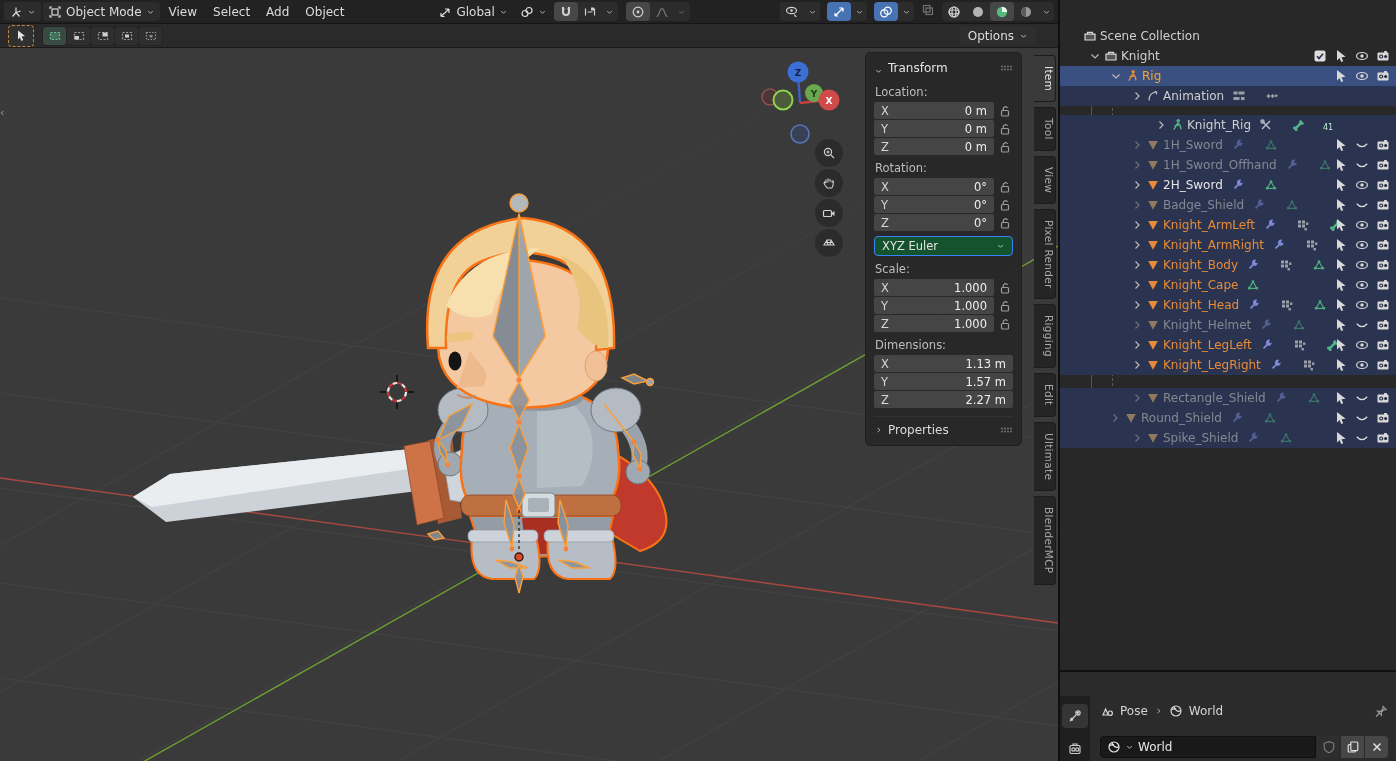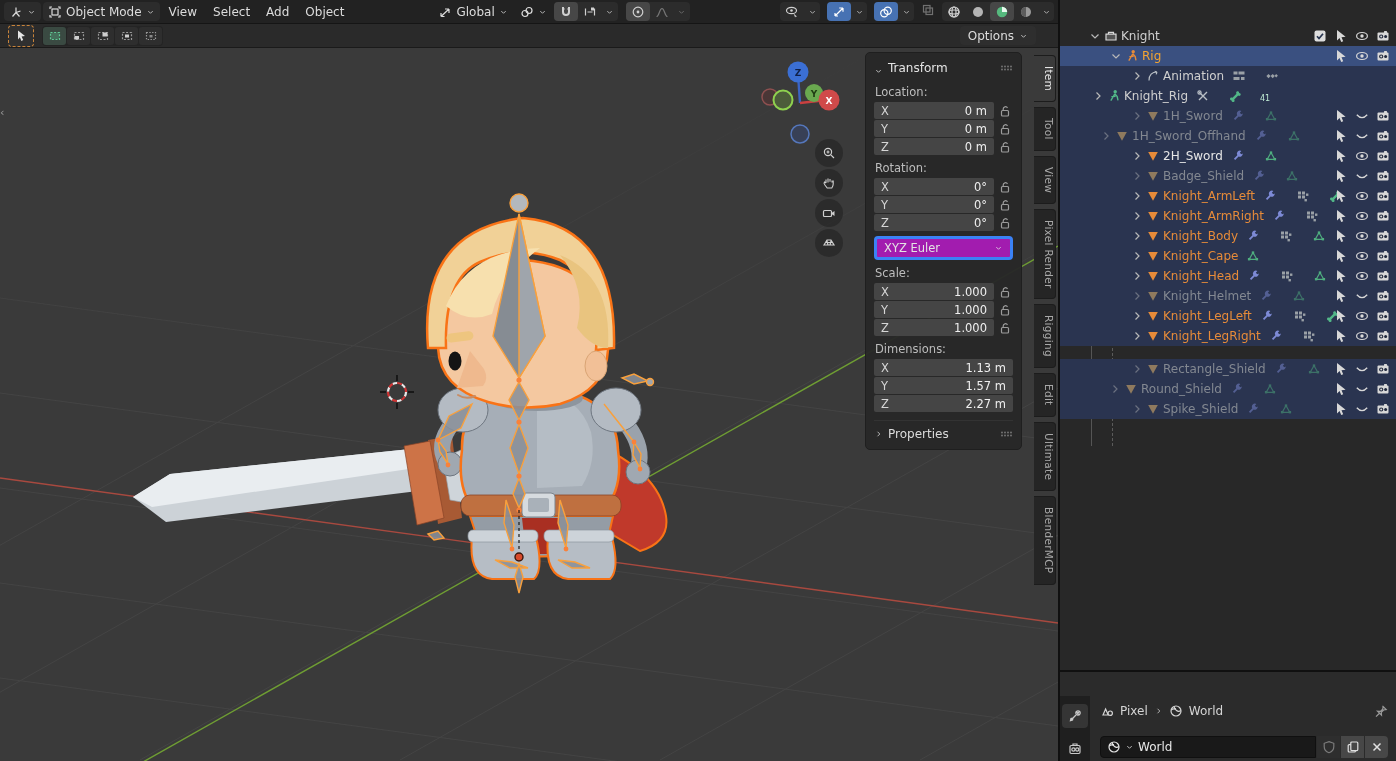--- a/index.html
+++ b/index.html
@@ -45,21 +45,21 @@
     border-radius:5px;padding:6px 8px 6px 8px;box-sizing:border-box;border:1px solid #1f1f1f;}
   .pn-head{display:flex;align-items:flex-end;gap:5px;color:#e4e4e4;font-size:12px;padding:2px 0 4px 0;}
   .pn-label{color:#bdbdbd;font-size:11.5px;margin:6px 0 3px 1px;}
   .trow{display:flex;align-items:center;margin-bottom:1px;}
   .tfield{height:17px;background:#454545;border-radius:2px;flex:1;display:flex;align-items:center;
     padding:0 7px;color:#efefef;font-size:11.5px;}
   .trow:first-of-type .tfield{border-radius:4px 4px 2px 2px;}
   .taxis{width:26px;color:#d6d6d6;}
   .tval{margin-left:auto;}
   .tlock{width:16px;margin-left:3px;color:#9b9b9b;}
-  .tselect{height:18px;background:#a21caf;border:3px solid #3b82f6;border-radius:4px;margin:5px 0 2px 0;
+  .tselect{height:18px;background:#14532d;border:1px solid #3b82f6;border-radius:4px;margin:5px 0 2px 0;
     display:flex;align-items:center;padding:0 7px;color:#e3e3e3;font-size:11.5px;}
   .grip{margin-left:auto;color:#7a7a7a;}
   .pn-foot{display:flex;align-items:center;gap:5px;color:#dcdcdc;padding:6px 0 2px 0;border-top:1px solid #333;margin-top:8px;}
   
   #side-tabs{position:absolute;left:1034px;top:55px;display:flex;flex-direction:column;gap:5px;}
   .vtab{writing-mode:vertical-rl;width:21px;padding:10px 0;background:#252525;color:#a8a8a8;
     border-radius:0 4px 4px 0;font-size:10.5px;text-align:center;letter-spacing:.3px;border:1px solid #1c1c1c;border-left:none;}
   .vtab.act{background:#3a3a3a;color:#eaeaea;}
   
   #outliner{position:absolute;left:1058px;top:0;width:338px;height:670px;background:#282828;border-left:2px solid #101010;box-sizing:border-box;}
@@ -801,20 +801,30 @@
             <path d="M2 5h8v6H2zM4 5V3.5h4V5"></path>
             <path d="M10.5 2.5v3M9 4h3"></path>
           </svg>
         </span>
     </div>
   </div>
   <div id="outliner">
     <div class="guide" style="left:31px;top:88px;height:358px"></div>
     <div class="guide dash" style="left:52px;top:108px;height:338px"></div>
     <div id="ol-tree">
+        <div class="orow" style="padding-left: 6px;">
+          <span class="ochev i"></span>
+          <span class="oicon i" style="color: rgb(216, 216, 216);">
+            <svg width="14" height="14" viewBox="0 0 14 14" fill="none" stroke="currentColor" stroke-width="1.2">
+              <path d="M2 5.2h10V11H2zM4.5 5.2V3.4h5v1.8" stroke="#d8d8d8"></path>
+              <rect x="2" y="5.2" width="10" height="5.8" fill="rgba(216,216,216,.25)" stroke="none"></rect>
+            </svg>
+          </span>
+          <span class="olabel lc-norm">Scene Collection</span>
+        </div>
         <div class="orow" style="padding-left: 27px;">
           <span class="ochev i">
             <svg width="14" height="14" viewBox="0 0 14 14" fill="none" stroke="currentColor" stroke-width="1.2">
               <path d="M3.5 5.5l3.5 3.5 3.5-3.5"></path>
             </svg>
           </span>
           <span class="oicon i" style="color: rgb(216, 216, 216);">
             <svg width="14" height="14" viewBox="0 0 14 14" fill="none" stroke="currentColor" stroke-width="1.2">
               <path d="M2 5.2h10V11H2zM4.5 5.2V3.4h5v1.8" stroke="#d8d8d8"></path>
               <rect x="2" y="5.2" width="10" height="5.8" fill="rgba(216,216,216,.25)" stroke="none"></rect>
@@ -913,21 +923,21 @@
               <svg width="14" height="14" viewBox="0 0 14 14" fill="none" stroke="currentColor" stroke-width="1.2">
                 <g fill="currentColor" stroke="none">
                   <rect x="2" y="5.6" width="3" height="3" transform="rotate(45 3.5 7.1)"></rect>
                   <rect x="6.2" y="5.6" width="3" height="3" transform="rotate(45 7.7 7.1)"></rect>
                   <rect x="10" y="5.6" width="2.4" height="2.4" transform="rotate(45 11.2 6.8)"></rect>
                 </g>
               </svg>
             </span>
           </span>
         </div>
-        <div class="orow tint" style="padding-left: 30px;">
+        <div class="orow tint" style="padding-left: 93px; margin-top: 9px;">
           <span class="ochev i">
             <svg width="14" height="14" viewBox="0 0 14 14" fill="none" stroke="currentColor" stroke-width="1.2">
               <path d="M5.5 3.5l3.5 3.5-3.5 3.5"></path>
             </svg>
           </span>
           <span class="oicon i" style="color: rgb(82, 183, 136);">
             <svg width="14" height="14" viewBox="0 0 14 14" fill="none" stroke="currentColor" stroke-width="1.2">
               <circle cx="8.2" cy="2.8" r="1.7" fill="currentColor" stroke="none"></circle>
               <path d="M7.8 4.8L6 8l-2.2 3.6M7.8 4.8l2.4 2.8.8 3.8M4.4 7.6l4.2-.4" stroke-width="1.4"></path>
             </svg>
@@ -992,21 +1002,21 @@
               <svg width="14" height="14" viewBox="0 0 14 14" fill="none" stroke="currentColor" stroke-width="1.2">
                 <rect x="1.5" y="3.5" width="11" height="8" rx="1" fill="currentColor" stroke="none"></rect>
                 <circle cx="5.2" cy="7.5" r="2.1" fill="#20283c" stroke="none"></circle>
                 <circle cx="5.2" cy="7.5" r="1" fill="currentColor" stroke="none"></circle>
                 <circle cx="9.6" cy="7.5" r="1.5" fill="#20283c" stroke="none"></circle>
                 <rect x="8" y="2" width="3" height="2" rx=".5" fill="currentColor" stroke="none"></rect>
               </svg>
             </span>
           </span>
         </div>
-        <div class="orow tint" style="padding-left: 38px;">
+        <div class="orow tint" style="padding-left: 69px;">
           <span class="ochev i" style="opacity: 0.45;">
             <svg width="14" height="14" viewBox="0 0 14 14" fill="none" stroke="currentColor" stroke-width="1.2">
               <path d="M5.5 3.5l3.5 3.5-3.5 3.5"></path>
             </svg>
           </span>
           <span class="oicon i" style="color: rgb(143, 122, 94);">
             <svg width="14" height="14" viewBox="0 0 14 14" fill="none" stroke="currentColor" stroke-width="1.2">
               <path d="M2.2 3h9.6L7 11.8z" fill="currentColor" stroke="none"></path>
             </svg>
           </span>
@@ -1817,21 +1827,21 @@
           </span>
         </div>
     </div>
     <div id="breadcrumb">
       <span class="i">
           <svg width="14" height="14" viewBox="0 0 14 14" fill="none" stroke="currentColor" stroke-width="1.2">
             <path d="M3 11l2.6-6L8.2 11z"></path>
             <circle cx="10.2" cy="9.2" r="2.2"></circle>
           </svg>
         </span>
-      <span>Pixel</span>
+      <span>Pose</span>
       <span class="i chev">
           <svg width="14" height="14" viewBox="0 0 14 14" fill="none" stroke="currentColor" stroke-width="1.2">
             <path d="M5.5 3.5l3.5 3.5-3.5 3.5"></path>
           </svg>
         </span>
       <span class="i">
           <svg width="14" height="14" viewBox="0 0 14 14" fill="none" stroke="currentColor" stroke-width="1.2">
             <circle cx="7" cy="7" r="5"></circle>
             <path d="M2.2 6c2-1.5 4-1 5 .2 1 1.3 3.2 1.5 4.6.3M5.5 2.3c-.6 1.5.3 2.4 1.5 2.6"></path>
           </svg>

